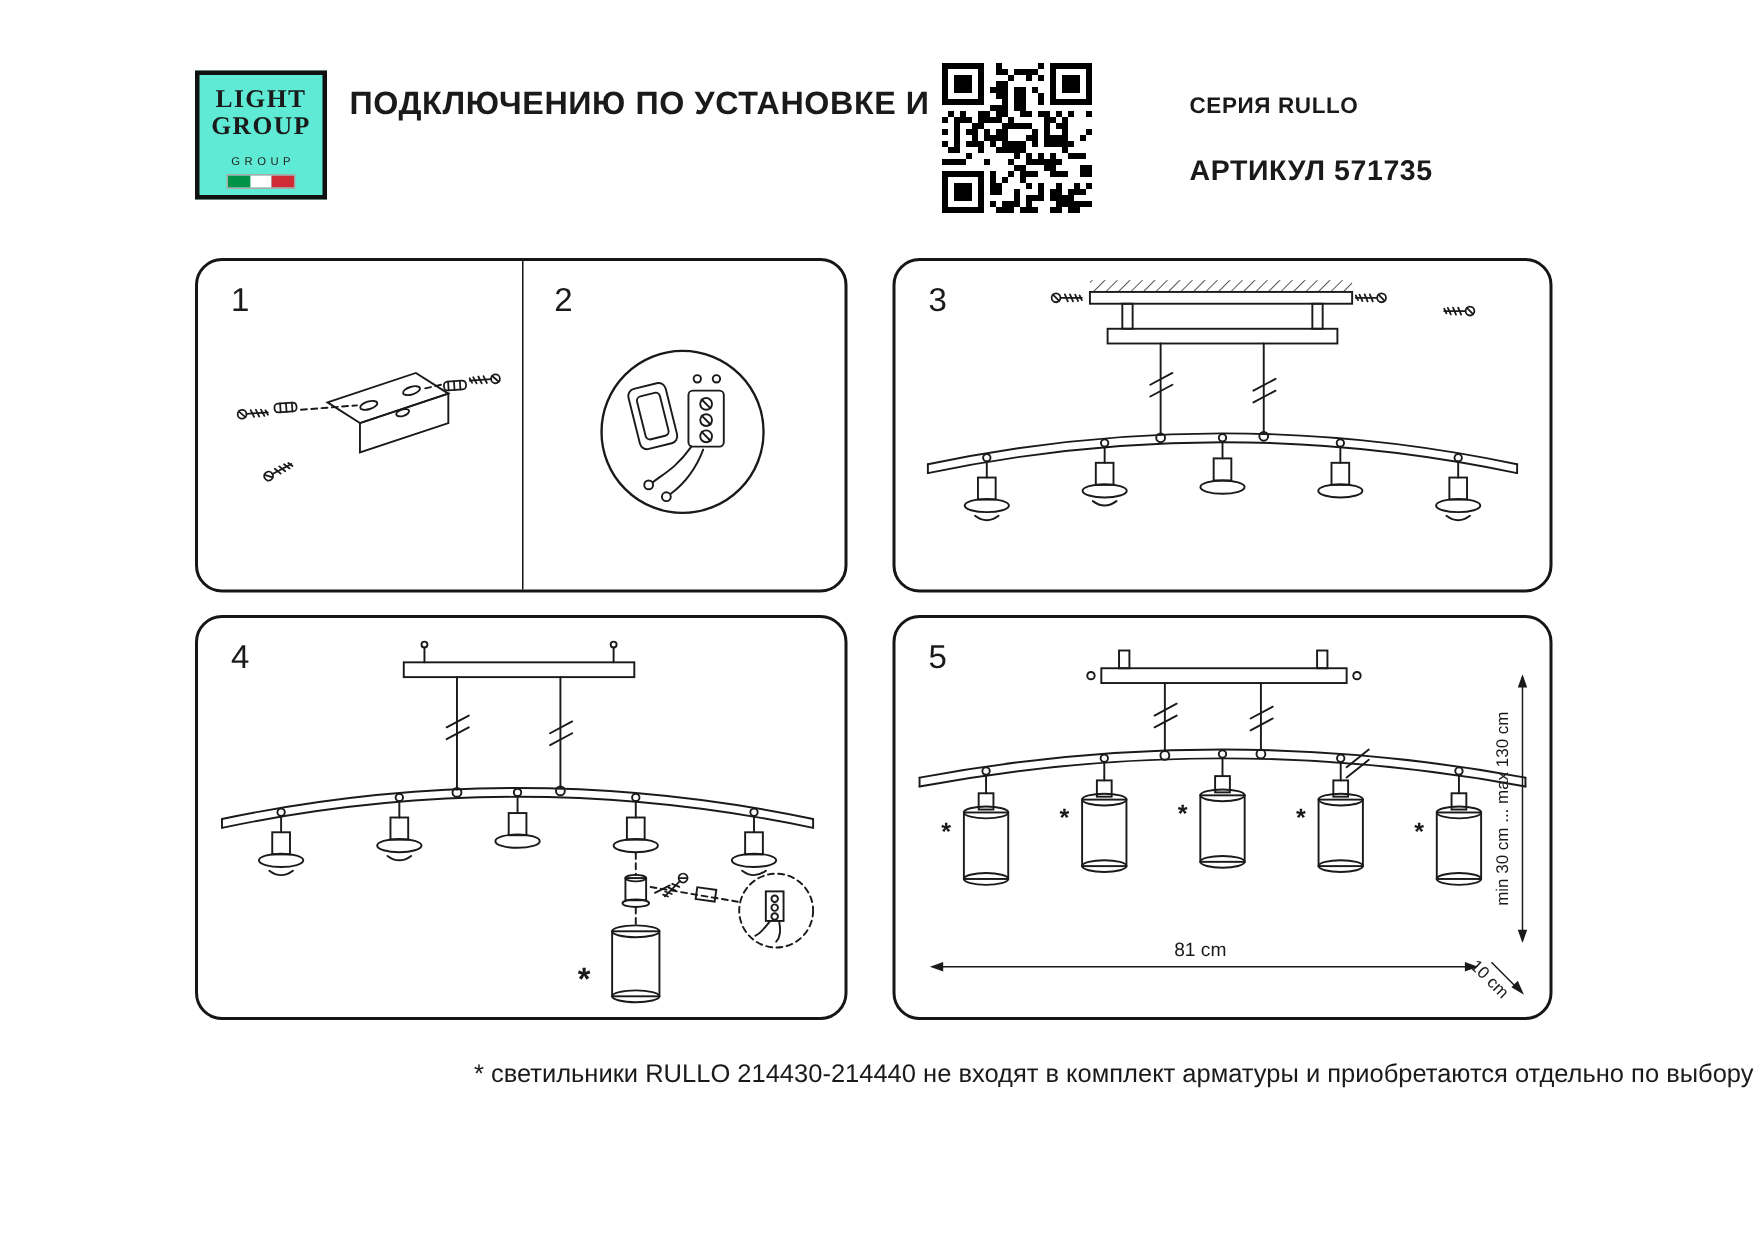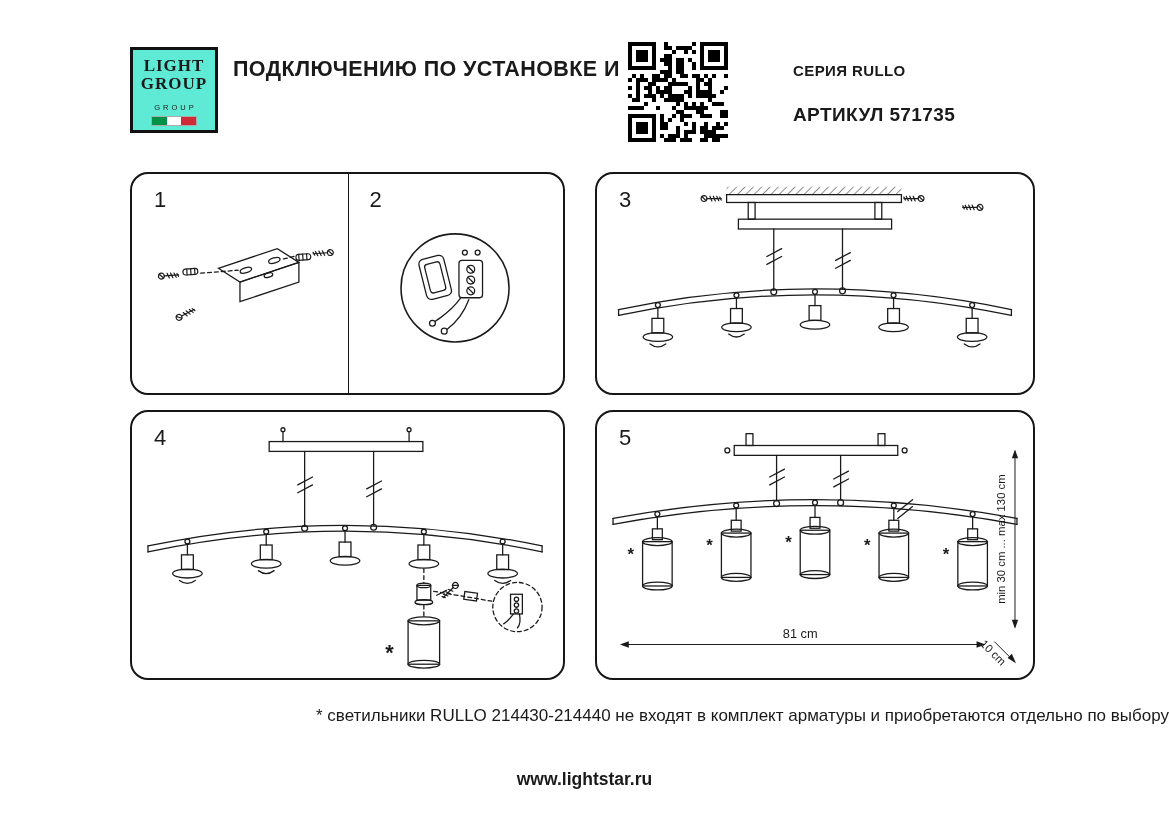--- a/index.html
+++ b/index.html
@@ -576,15 +576,14 @@
 
       <g stroke="#1a1a1a" stroke-width="1" fill="none">
         <line x1="402" y1="233" x2="420" y2="251"></line>
       </g>
       <path d="M424,255 L415.5,249.8 L419.8,245.5 z" fill="#1a1a1a" stroke="none"></path>
       <text x="398" y="247" font-size="11.5" text-anchor="middle" fill="#1a1a1a" transform="rotate(45 398 247)">10 cm</text>
     </svg>
   </section>
 
   <p class="footnote">* светильники RULLO 214430-214440 не входят в комплект арматуры и приобретаются отдельно по выбору</p>
-  <p class="website">www.lightstar.ru</p>
 
 </div>
 
 </body></html>

